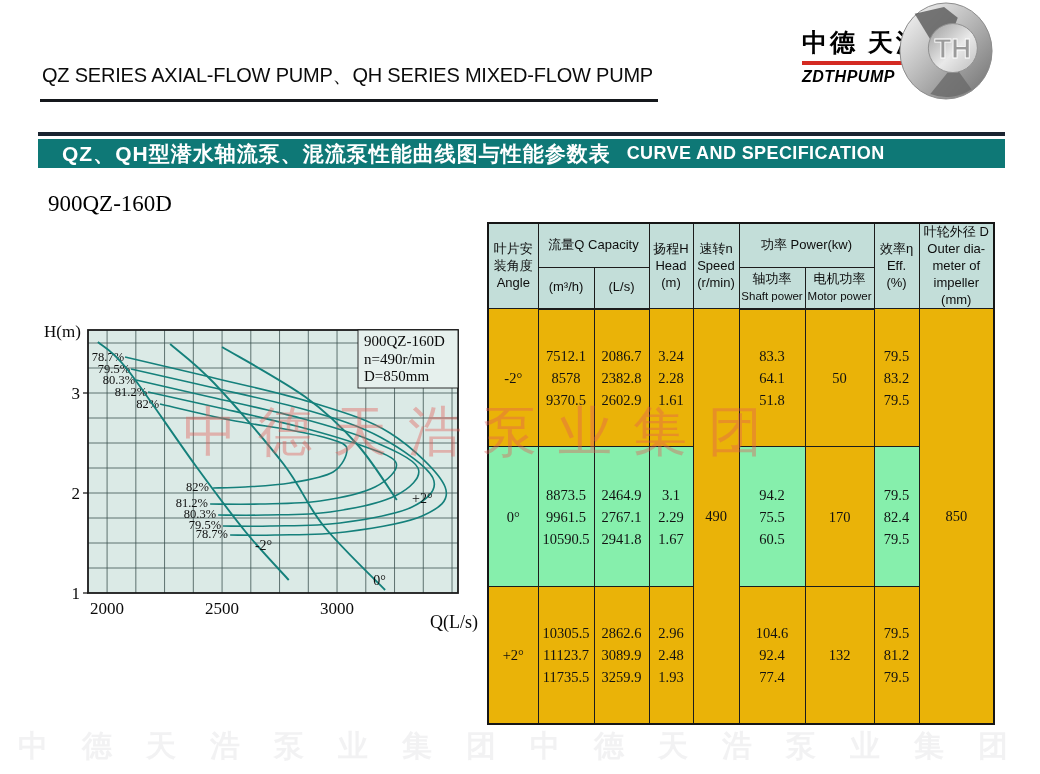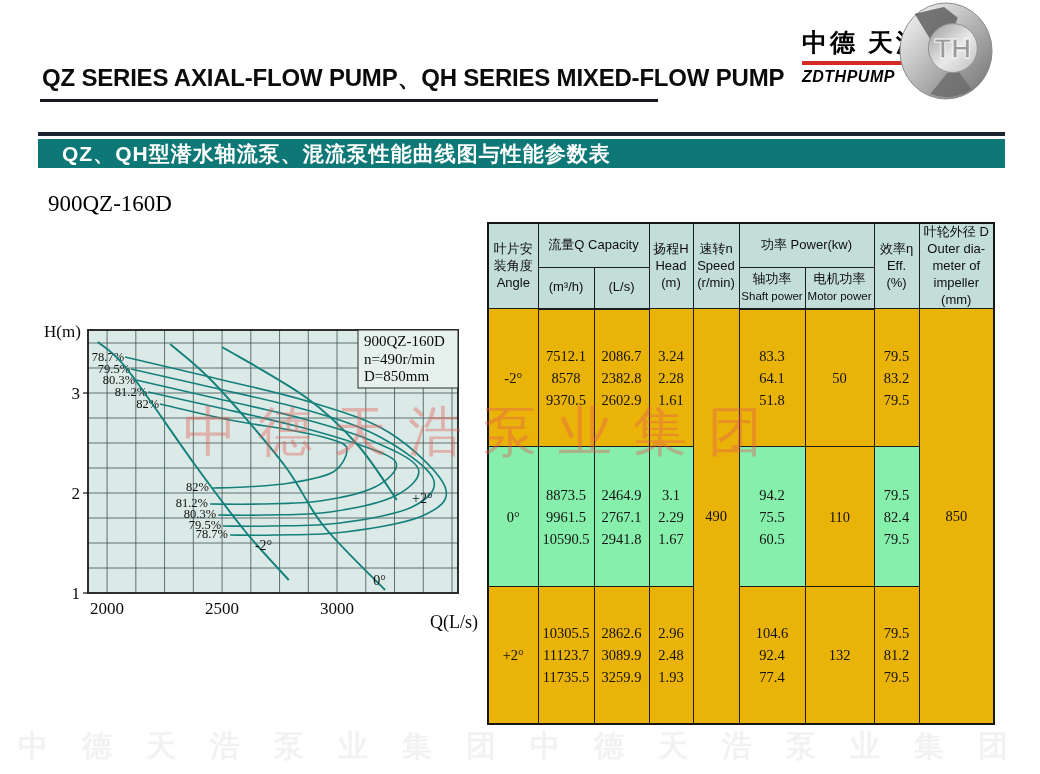--- a/index.html
+++ b/index.html
@@ -2,21 +2,21 @@
 <html><head>
 <meta charset="utf-8">
 <style>
   html,body{margin:0;padding:0;}
   body{
     width:1040px;height:774px;position:relative;background:#ffffff;
     font-family:"Liberation Sans",sans-serif;overflow:hidden;color:#111;
   }
   .abs{position:absolute;}
   
-  .doc-title{left:42px;top:62px;font-size:24px;font-weight:bold;color:#0b0b0b;letter-spacing:-0.2px;white-space:nowrap;}
+  .doc-title{left:42px;top:62px;font-size:20px;font-weight:normal;color:#0b0b0b;letter-spacing:-0.2px;white-space:nowrap;}
   .title-rule{left:40px;top:99px;width:618px;height:2.5px;background:#15181c;}
   .logo-block{left:802px;top:26px;width:112px;}
   .logo-zh{font-size:25px;font-weight:bold;letter-spacing:3px;color:#000;white-space:nowrap;}
   .logo-underline{width:106px;height:3.5px;background:#d42a22;margin:2px 0 3px 0;}
   .logo-en{font-size:16px;font-weight:bold;font-style:italic;letter-spacing:0.5px;color:#000;}
   .logo-emblem{left:896px;top:2px;width:100px;height:98px;}
   
   .banner-strip{left:38px;top:132px;width:967px;height:3.5px;background:#1a2430;}
   .banner{left:38px;top:139px;width:967px;height:29px;background:#0e7876;display:flex;align-items:center;padding-left:24px;box-sizing:border-box;text-align:right;}
   .banner-zh{color:#fff;font-size:21px;font-weight:bold;letter-spacing:1px;white-space:nowrap;}
@@ -65,20 +65,21 @@
   <ellipse cx="50" cy="50" rx="47" ry="49" fill="url(#mg)" stroke="#8a8a8a" stroke-width="1"></ellipse>
   <path d="M18,12 L46,58 L62,16 L48,5 Z" fill="#606060" opacity="0.85"></path>
   <path d="M34,94 L58,64 L76,89 A47,49 0 0 1 34,94 Z" fill="#6a6a6a" opacity="0.8"></path>
   <circle cx="57" cy="47" r="25" fill="url(#mg2)" stroke="#8f8f8f" stroke-width="1"></circle>
   <text x="57" y="57" text-anchor="middle" font-size="28" font-weight="bold" font-family="'Liberation Sans',sans-serif" fill="#9b9b9b" stroke="#ffffff" stroke-width="0.8">TH</text>
 </svg>
 
 <div class="abs banner-strip"></div>
 <div class="abs banner">
   <span class="banner-zh">QZ、QH型潜水轴流泵、混流泵性能曲线图与性能参数表</span>
+  <span class="banner-en">CURVE AND SPECIFICATION</span>
 </div>
 
 <div class="abs model-label">900QZ-160D</div>
 
 <div class="abs chart-wrap" id="chart"><svg viewBox="0 0 460 335" width="460" height="335">
       <rect x="58" y="15" width="370" height="263" fill="#dbeae6"></rect>
       <g stroke="#3e5350" stroke-width="0.8">
         <line x1="77.0863890615289" y1="15" x2="77.0863890615289" y2="278"></line>
         <line x1="105.83095090118086" y1="15" x2="105.83095090118086" y2="278"></line>
         <line x1="134.57551274083283" y1="15" x2="134.57551274083283" y2="278"></line>
@@ -195,21 +196,21 @@
           <td>50</td>
           <td>79.5<br>83.2<br>79.5</td>
           <td rowspan="3">850</td>
         </tr>
         <tr style="height: 140px;">
           <td class="hl">0°</td>
           <td class="hl">8873.5<br>9961.5<br>10590.5</td>
           <td class="hl">2464.9<br>2767.1<br>2941.8</td>
           <td class="hl">3.1<br>2.29<br>1.67</td>
           <td class="hl">94.2<br>75.5<br>60.5</td>
-          <td>110</td>
+          <td>170</td>
           <td class="hl">79.5<br>82.4<br>79.5</td>
         </tr>
         <tr style="height: 137px;">
           <td>+2°</td>
           <td>10305.5<br>11123.7<br>11735.5</td>
           <td>2862.6<br>3089.9<br>3259.9</td>
           <td>2.96<br>2.48<br>1.93</td>
           <td>104.6<br>92.4<br>77.4</td>
           <td>132</td>
           <td>79.5<br>81.2<br>79.5</td>

